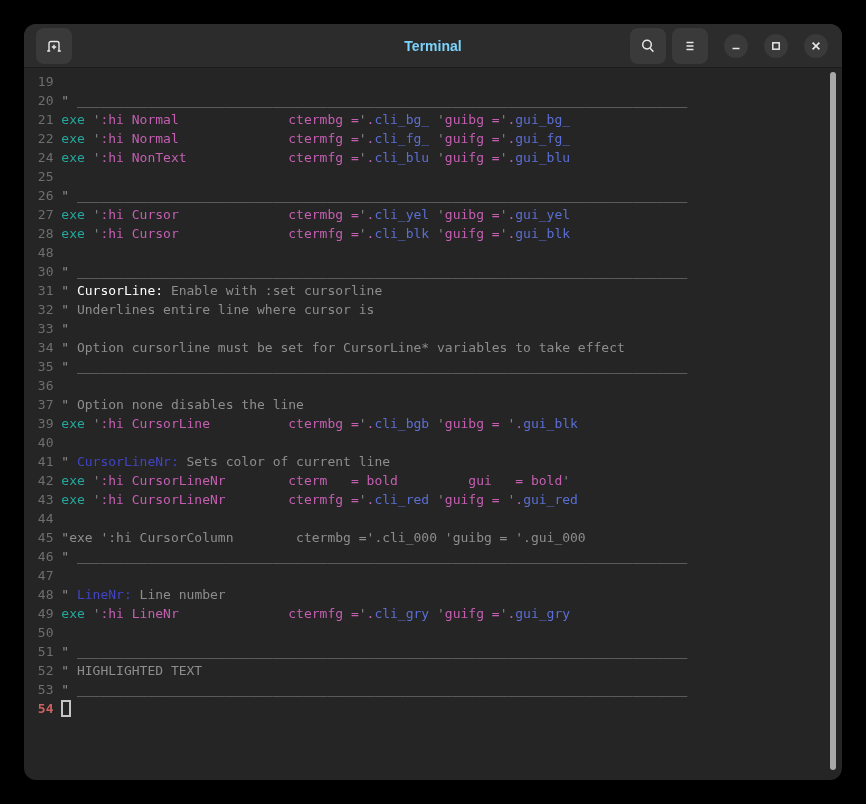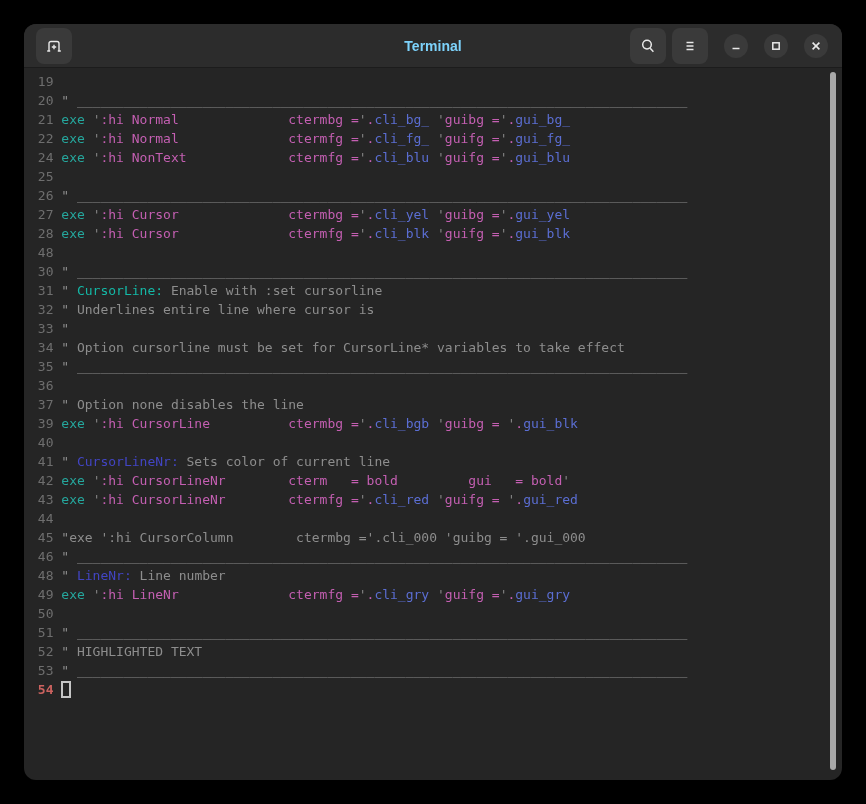--- a/index.html
+++ b/index.html
@@ -112,35 +112,36 @@
         <div class="row"><span class="ln"> 20 </span><span style="color: rgb(141, 141, 141);">" ______________________________________________________________________________</span></div>
         <div class="row"><span class="ln"> 21 </span><span style="color: rgb(37, 167, 157);">exe </span><span style="color: rgb(133, 133, 133);">'</span><span style="color: rgb(196, 95, 178);">:hi Normal              ctermbg =</span><span style="color: rgb(133, 133, 133);">'</span><span style="color: rgb(196, 95, 178);">.</span><span style="color: rgb(91, 110, 211);">cli_bg_</span><span style="color: rgb(133, 133, 133);"> '</span><span style="color: rgb(196, 95, 178);">guibg =</span><span style="color: rgb(133, 133, 133);">'</span><span style="color: rgb(196, 95, 178);">.</span><span style="color: rgb(91, 110, 211);">gui_bg_</span></div>
         <div class="row"><span class="ln"> 22 </span><span style="color: rgb(37, 167, 157);">exe </span><span style="color: rgb(133, 133, 133);">'</span><span style="color: rgb(196, 95, 178);">:hi Normal              ctermfg =</span><span style="color: rgb(133, 133, 133);">'</span><span style="color: rgb(196, 95, 178);">.</span><span style="color: rgb(91, 110, 211);">cli_fg_</span><span style="color: rgb(133, 133, 133);"> '</span><span style="color: rgb(196, 95, 178);">guifg =</span><span style="color: rgb(133, 133, 133);">'</span><span style="color: rgb(196, 95, 178);">.</span><span style="color: rgb(91, 110, 211);">gui_fg_</span></div>
         <div class="row"><span class="ln"> 24 </span><span style="color: rgb(37, 167, 157);">exe </span><span style="color: rgb(133, 133, 133);">'</span><span style="color: rgb(196, 95, 178);">:hi NonText             ctermfg =</span><span style="color: rgb(133, 133, 133);">'</span><span style="color: rgb(196, 95, 178);">.</span><span style="color: rgb(91, 110, 211);">cli_blu</span><span style="color: rgb(133, 133, 133);"> '</span><span style="color: rgb(196, 95, 178);">guifg =</span><span style="color: rgb(133, 133, 133);">'</span><span style="color: rgb(196, 95, 178);">.</span><span style="color: rgb(91, 110, 211);">gui_blu</span></div>
         <div class="row"><span class="ln"> 25 </span></div>
         <div class="row"><span class="ln"> 26 </span><span style="color: rgb(141, 141, 141);">" ______________________________________________________________________________</span></div>
         <div class="row"><span class="ln"> 27 </span><span style="color: rgb(37, 167, 157);">exe </span><span style="color: rgb(133, 133, 133);">'</span><span style="color: rgb(196, 95, 178);">:hi Cursor              ctermbg =</span><span style="color: rgb(133, 133, 133);">'</span><span style="color: rgb(196, 95, 178);">.</span><span style="color: rgb(91, 110, 211);">cli_yel</span><span style="color: rgb(133, 133, 133);"> '</span><span style="color: rgb(196, 95, 178);">guibg =</span><span style="color: rgb(133, 133, 133);">'</span><span style="color: rgb(196, 95, 178);">.</span><span style="color: rgb(91, 110, 211);">gui_yel</span></div>
         <div class="row"><span class="ln"> 28 </span><span style="color: rgb(37, 167, 157);">exe </span><span style="color: rgb(133, 133, 133);">'</span><span style="color: rgb(196, 95, 178);">:hi Cursor              ctermfg =</span><span style="color: rgb(133, 133, 133);">'</span><span style="color: rgb(196, 95, 178);">.</span><span style="color: rgb(91, 110, 211);">cli_blk</span><span style="color: rgb(133, 133, 133);"> '</span><span style="color: rgb(196, 95, 178);">guifg =</span><span style="color: rgb(133, 133, 133);">'</span><span style="color: rgb(196, 95, 178);">.</span><span style="color: rgb(91, 110, 211);">gui_blk</span></div>
         <div class="row"><span class="ln"> 48 </span></div>
         <div class="row"><span class="ln"> 30 </span><span style="color: rgb(141, 141, 141);">" ______________________________________________________________________________</span></div>
-        <div class="row"><span class="ln"> 31 </span><span style="color: rgb(141, 141, 141);">" </span><span style="color: #14b8a6;">CursorLine:</span><span style="color: rgb(141, 141, 141);"> Enable with :set cursorline</span></div>
+        <div class="row"><span class="ln"> 31 </span><span style="color: rgb(141, 141, 141);">" </span><span style="color: #ffffff;">CursorLine:</span><span style="color: rgb(141, 141, 141);"> Enable with :set cursorline</span></div>
         <div class="row"><span class="ln"> 32 </span><span style="color: rgb(141, 141, 141);">" Underlines entire line where cursor is</span></div>
         <div class="row"><span class="ln"> 33 </span><span style="color: rgb(141, 141, 141);">"</span></div>
         <div class="row"><span class="ln"> 34 </span><span style="color: rgb(141, 141, 141);">" Option cursorline must be set for CursorLine* variables to take effect</span></div>
         <div class="row"><span class="ln"> 35 </span><span style="color: rgb(141, 141, 141);">" ______________________________________________________________________________</span></div>
         <div class="row"><span class="ln"> 36 </span></div>
         <div class="row"><span class="ln"> 37 </span><span style="color: rgb(141, 141, 141);">" Option none disables the line</span></div>
         <div class="row"><span class="ln"> 39 </span><span style="color: rgb(37, 167, 157);">exe </span><span style="color: rgb(133, 133, 133);">'</span><span style="color: rgb(196, 95, 178);">:hi CursorLine          ctermbg =</span><span style="color: rgb(133, 133, 133);">'</span><span style="color: rgb(196, 95, 178);">.</span><span style="color: rgb(91, 110, 211);">cli_bgb</span><span style="color: rgb(133, 133, 133);"> '</span><span style="color: rgb(196, 95, 178);">guibg = </span><span style="color: rgb(133, 133, 133);">'</span><span style="color: rgb(196, 95, 178);">.</span><span style="color: rgb(91, 110, 211);">gui_blk</span></div>
         <div class="row"><span class="ln"> 40 </span></div>
         <div class="row"><span class="ln"> 41 </span><span style="color: rgb(141, 141, 141);">" </span><span style="color: rgb(66, 69, 196);">CursorLineNr:</span><span style="color: rgb(141, 141, 141);"> Sets color of current line</span></div>
         <div class="row"><span class="ln"> 42 </span><span style="color: rgb(37, 167, 157);">exe </span><span style="color: rgb(133, 133, 133);">'</span><span style="color: rgb(196, 95, 178); text-align: center;">:hi CursorLineNr        cterm   = bold         gui   = bold</span><span style="color: rgb(133, 133, 133);">'</span></div>
         <div class="row"><span class="ln"> 43 </span><span style="color: rgb(37, 167, 157);">exe </span><span style="color: rgb(133, 133, 133);">'</span><span style="color: rgb(196, 95, 178);">:hi CursorLineNr        ctermfg =</span><span style="color: rgb(133, 133, 133);">'</span><span style="color: rgb(196, 95, 178);">.</span><span style="color: rgb(91, 110, 211);">cli_red</span><span style="color: rgb(133, 133, 133);"> '</span><span style="color: rgb(196, 95, 178);">guifg = </span><span style="color: rgb(133, 133, 133);">'</span><span style="color: rgb(196, 95, 178);">.</span><span style="color: rgb(91, 110, 211);">gui_red</span></div>
         <div class="row"><span class="ln"> 44 </span></div>
         <div class="row"><span class="ln"> 45 </span><span style="color: rgb(141, 141, 141);">"exe ':hi CursorColumn        ctermbg ='.cli_000 'guibg = '.gui_000</span></div>
         <div class="row"><span class="ln"> 46 </span><span style="color: rgb(141, 141, 141);">" ______________________________________________________________________________</span></div>
+        <div class="row"><span class="ln"> 47 </span></div>
         <div class="row"><span class="ln"> 48 </span><span style="color: rgb(141, 141, 141);">" </span><span style="color: rgb(66, 69, 196);">LineNr:</span><span style="color: rgb(141, 141, 141);"> Line number</span></div>
         <div class="row"><span class="ln"> 49 </span><span style="color: rgb(37, 167, 157);">exe </span><span style="color: rgb(133, 133, 133);">'</span><span style="color: rgb(196, 95, 178);">:hi LineNr              ctermfg =</span><span style="color: rgb(133, 133, 133);">'</span><span style="color: rgb(196, 95, 178);">.</span><span style="color: rgb(91, 110, 211);">cli_gry</span><span style="color: rgb(133, 133, 133);"> '</span><span style="color: rgb(196, 95, 178);">guifg =</span><span style="color: rgb(133, 133, 133);">'</span><span style="color: rgb(196, 95, 178);">.</span><span style="color: rgb(91, 110, 211);">gui_gry</span></div>
         <div class="row"><span class="ln"> 50 </span></div>
         <div class="row"><span class="ln"> 51 </span><span style="color: rgb(141, 141, 141);">" ______________________________________________________________________________</span></div>
         <div class="row"><span class="ln"> 52 </span><span style="color: rgb(141, 141, 141);">" HIGHLIGHTED TEXT</span></div>
         <div class="row"><span class="ln"> 53 </span><span style="color: rgb(141, 141, 141);">" ______________________________________________________________________________</span></div>
         <div class="row"><span class="ln cur"> 54 </span><span class="cursor"></span></div>
       </div>
 
     <div class="statusrow">

